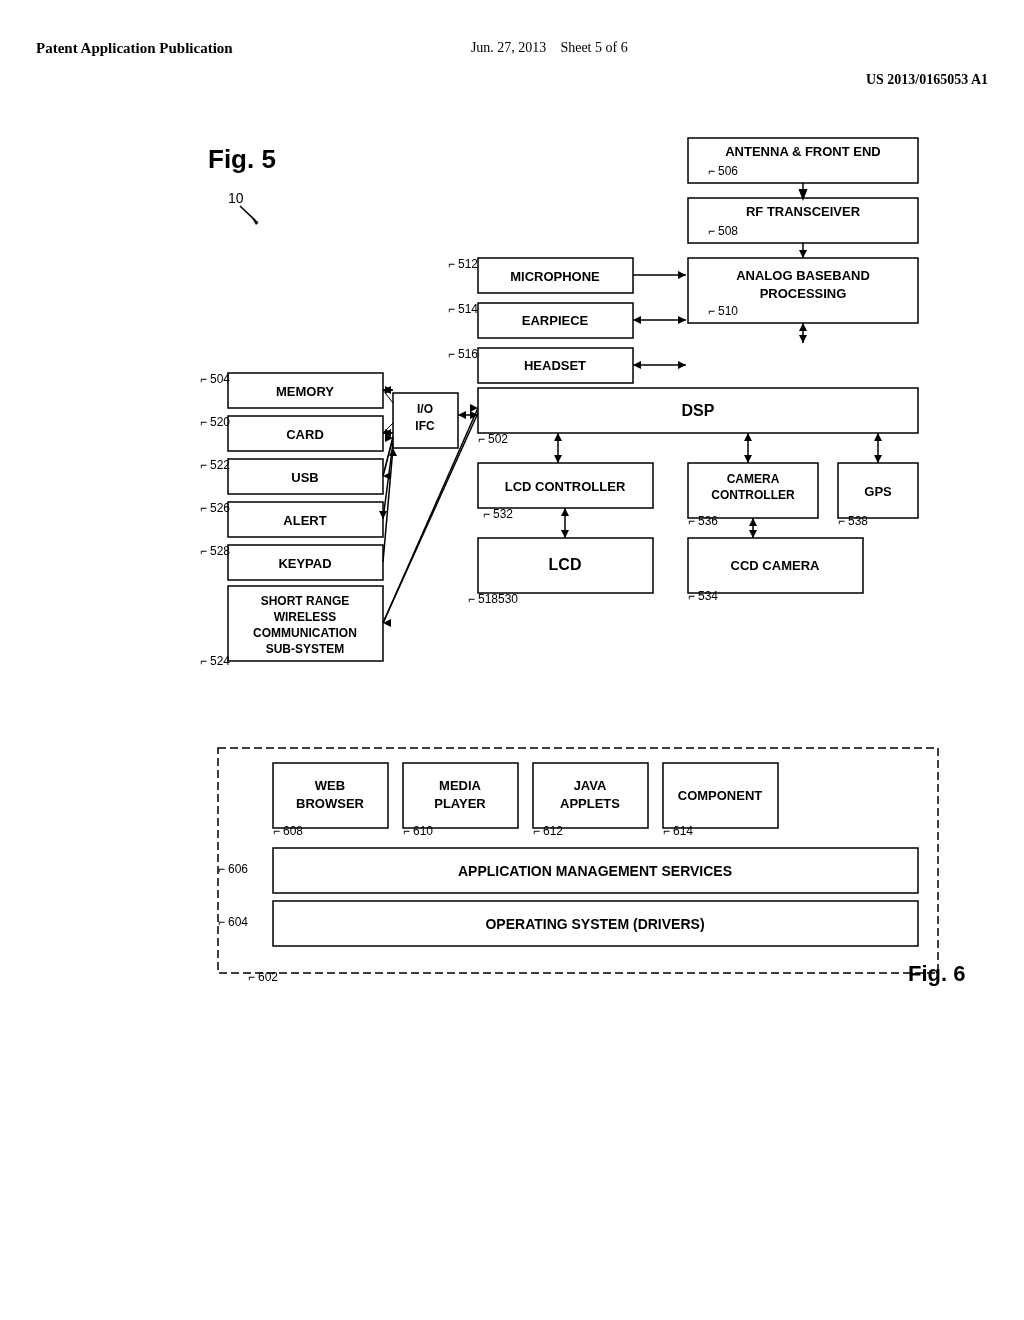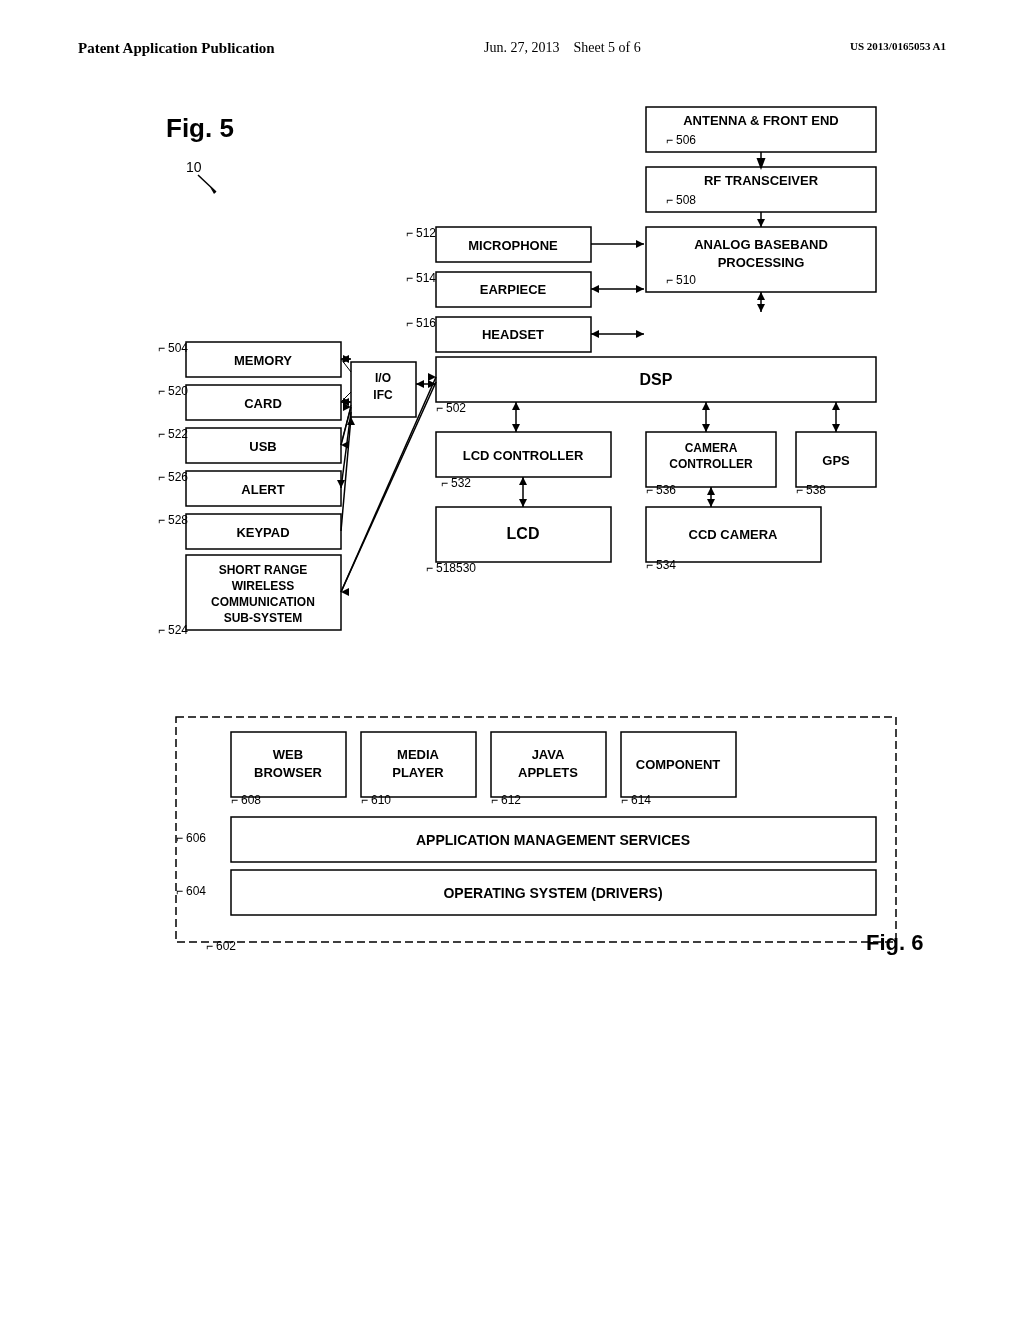--- a/index.html
+++ b/index.html
@@ -9,43 +9,44 @@
       width: 1024px;
       min-height: 1320px;
       position: relative;
       overflow-x: hidden;
     }
 
     .page {
       width: 1024px;
       min-height: 1320px;
       background: #fff;
-      padding: 40px 78px;
+      padding: 40px 36px;
       position: relative;
     }
 
     
     .header {
       display: flex;
       justify-content: space-between;
       align-items: flex-start;
       margin-bottom: 30px;
       font-size: 14px;
     }
     .header-left {
       font-weight: bold;
       font-size: 15px;
     }
     .header-center {
       text-align: center;
       font-size: 14px;
     }
     .header-right {
-      font-size: 11px;
+      font-size: 14px;
       font-weight: bold;
+      margin-top: 32px;
     }
 
     
     .diagrams-container {
       display: flex;
       flex-direction: column;
       align-items: flex-end;
       gap: 40px;
       margin-top: 20px;
     }

